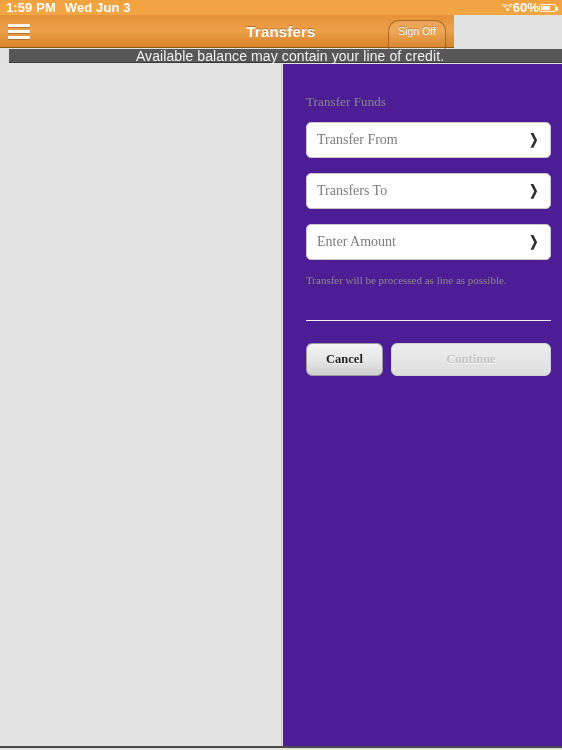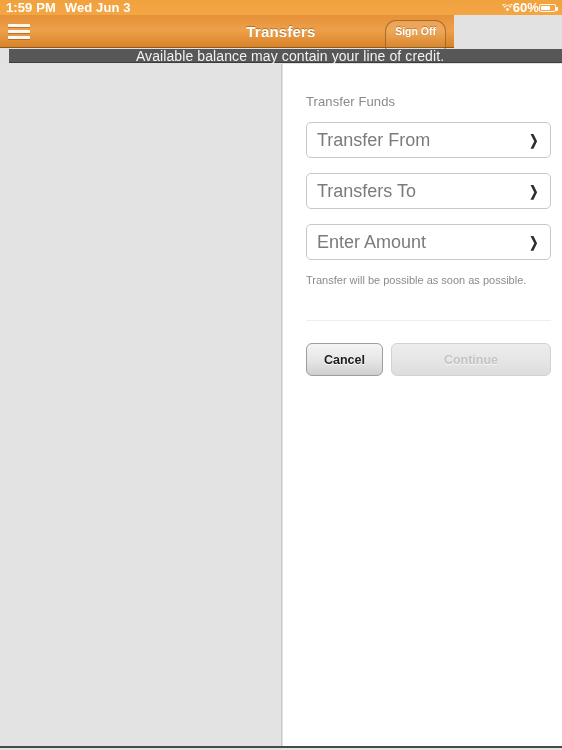--- a/index.html
+++ b/index.html
@@ -60,21 +60,21 @@
   }
   .nav-title {
     position:absolute; left:0; width:562px; text-align:center;
     font-size:15px; font-weight:bold; color:#ffffff;
     text-shadow:0 -1px 0 rgba(130,78,22,.55);
     letter-spacing:.2px;
   }
   .signoff {
     position:absolute; right:8px; top:5px;
     padding:4px 9px 19px;
-    font-size:10.5px; font-weight:bold; color:#ffffff;
+    font-size:10.5px; font-weight:normal; color:#ffffff;
     background:linear-gradient(to bottom,rgba(255,255,255,.13),rgba(255,255,255,0));
     border:1px solid rgba(150,92,26,.75);
     border-radius:11px;
     text-shadow:0 -1px 0 rgba(130,78,22,.5);
     cursor:pointer;
   }
 
   
   .noticebar {
     position:absolute; top:49px; left:9px; width:562px; height:14px;
@@ -89,21 +89,22 @@
     position:absolute; top:64px; left:0; width:562px; height:684px;
     background:#e3e2e2;
   }
   .left-pane {
     position:absolute; left:0; top:0; width:282px; height:684px;
     background:#e4e3e3;
     border-right:1px solid #c9c8c8;
   }
   .right-pane {
     position:absolute; left:283px; top:0; width:279px; height:684px;
-    background:#ffffff;
+    background:#4c1d95;
+    font-family:Liberation Serif, serif;
   }
   .bottom-edge {
     position:absolute; left:0; bottom:0; width:562px; height:2px;
     background:#4a4a4a;
   }
 
   
   .section-title {
     position:absolute; left:23px; top:30px;
     font-size:13px; color:#8a8a8a;
@@ -113,21 +114,21 @@
     position:absolute; left:23px; width:245px; height:36px;
     background:#ffffff;
     border:1px solid #c8c7c7;
     border-radius:5px;
     box-shadow:0 1px 0 rgba(255,255,255,.7) inset;
     display:flex; align-items:center;
     padding:0 10px;
     cursor:pointer;
   }
   .field-label {
-    font-size:18px; color:#7b7b7b;
+    font-size:14px; color:#7b7b7b;
   }
   .chevron {
     margin-left:auto;
     font-size:14px; font-weight:bold; color:#2e2e2e;
     line-height:1;
     transform:scaleX(.78);
   }
   #field-0 { top:58px; }
   #field-1 { top:109px; }
   #field-2 { top:160px; }
@@ -216,21 +217,21 @@
       <div class="field" id="field-1">
         <span class="field-label">Transfers To</span>
         <span class="chevron">❯</span>
       </div>
 
       <div class="field" id="field-2">
         <span class="field-label">Enter Amount</span>
         <span class="chevron">❯</span>
       </div>
 
-      <div class="helper">Transfer will be possible as soon as possible.</div>
+      <div class="helper">Transfer will be processed as line as possible.</div>
 
       <div class="divider"></div>
 
       <div class="btn btn-continue">Continue</div>
       <div class="btn btn-cancel">Cancel</div>
 
     </div>
 
     <div class="bottom-edge"></div>
   </div>

